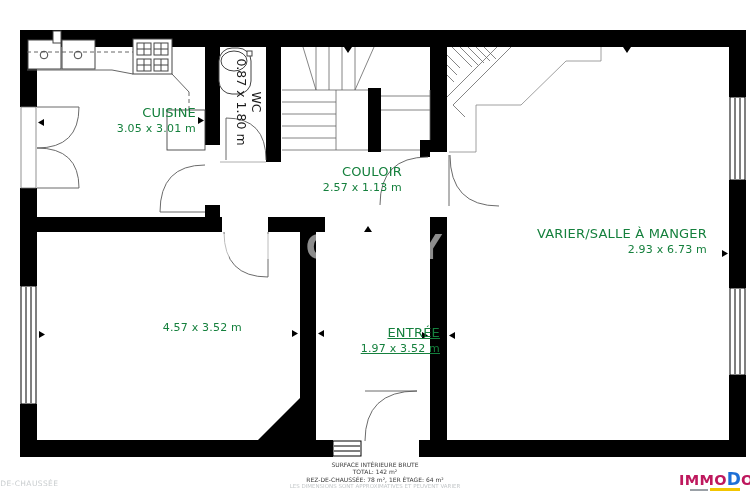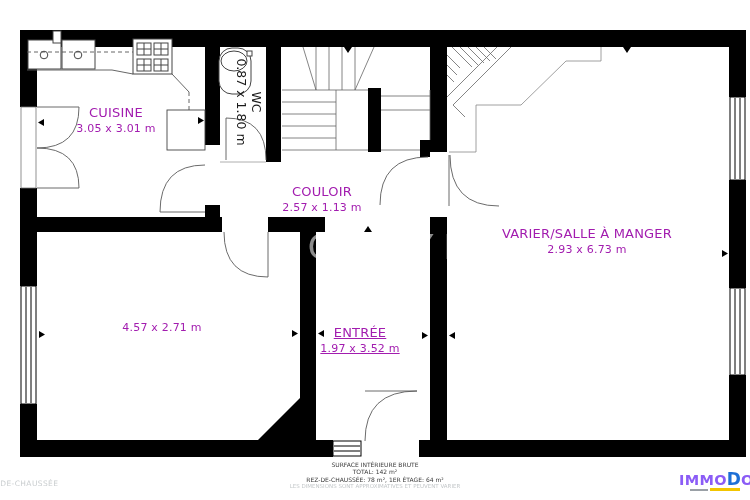--- a/index.html
+++ b/index.html
@@ -1,30 +1,30 @@
 <!DOCTYPE html>
 <html><head>
 <meta charset="utf-8">
 <style>
   html,body{margin:0;padding:0;background:#ffffff;}
   .page{position:relative;width:750px;height:500px;background:#fff;overflow:hidden;
         font-family:"DejaVu Sans","Liberation Sans",sans-serif;}
   svg{position:absolute;left:0;top:0;}
-  .room-label{position:absolute;text-align:center;color:#a21caf;font-size:13px;line-height:16px;letter-spacing:.2px;z-index:3;}
+  .room-label{position:absolute;text-align:right;color:#15803d;font-size:13px;line-height:16px;letter-spacing:.2px;z-index:3;}
   .room-label .dims{font-size:11px;}
   .wc-label{position:absolute;left:198px;top:86px;width:100px;height:32px;text-align:center;
         color:#1a1a1a;font-size:12.5px;line-height:15px;transform:rotate(90deg);z-index:3;}
   .watermark{position:absolute;left:140px;top:228px;width:440px;text-align:center;
-        font-size:33px;font-weight:normal;letter-spacing:10px;color:rgba(255,255,255,0.55);z-index:4;}
+        font-size:33px;font-weight:bold;letter-spacing:10px;color:rgba(255,255,255,0.55);z-index:4;}
   .footer{position:absolute;left:230px;top:461px;width:290px;text-align:center;color:#3a3a3a;
         font-size:6px;line-height:7.3px;z-index:3;}
   .footer .muted{color:#c3c7c9;font-size:5.5px;}
   .floor-label{position:absolute;left:-19px;top:479px;color:#c9cdcf;font-size:7.5px;letter-spacing:.4px;z-index:3;white-space:nowrap;}
   .logo{position:absolute;left:679px;top:472px;white-space:nowrap;z-index:3;line-height:14px;}
-  .logo .p1,.logo .p3{font-weight:bold;font-size:14.5px;color:#8b5cf6;letter-spacing:.3px;}
+  .logo .p1,.logo .p3{font-weight:bold;font-size:14.5px;color:#be185d;letter-spacing:.3px;}
   .logo .p2{font-weight:bold;font-size:17px;color:#1d6fd6;}
   .logo-tagline{position:absolute;left:690px;top:488px;width:52px;height:4px;z-index:3;}
   .logo-tagline .bar1{position:absolute;left:0;top:1px;width:18px;height:1.5px;background:#9aa0a6;}
   .logo-tagline .bar2{position:absolute;left:20px;top:0;width:30px;height:3px;background:#f2c500;}
 </style>
 </head>
 <body>
 
 <div class="page">
 
@@ -202,32 +202,32 @@
   <div class="room-label" style="left:36px;top:105px;width:160px;">
     <div>CUISINE</div>
     <div class="dims">3.05 x 3.01 m</div>
   </div>
 
   <div class="wc-label">
     <div>WC</div>
     <div class="dims">0.87 x 1.80 m</div>
   </div>
 
-  <div class="room-label" style="left:242px;top:164px;width:160px;margin-top:20px;">
+  <div class="room-label" style="left:242px;top:164px;width:160px;">
     <div>COULOIR</div>
     <div class="dims">2.57 x 1.13 m</div>
   </div>
 
   <div class="room-label" style="left:467px;top:226px;width:240px;">
     <div>VARIER/SALLE À MANGER</div>
     <div class="dims">2.93 x 6.73 m</div>
   </div>
 
   <div class="room-label" style="left:82px;top:320px;width:160px;">
-    <div class="dims">4.57 x 2.71 m</div>
+    <div class="dims">4.57 x 3.52 m</div>
   </div>
 
   <div class="room-label" style="left:280px;top:325px;width:160px;text-decoration:underline;">
     <div>ENTRÉE</div>
     <div class="dims">1.97 x 3.52 m</div>
   </div>
 
   <div class="watermark">IMMODOYEN</div>
 
   <div class="footer">

